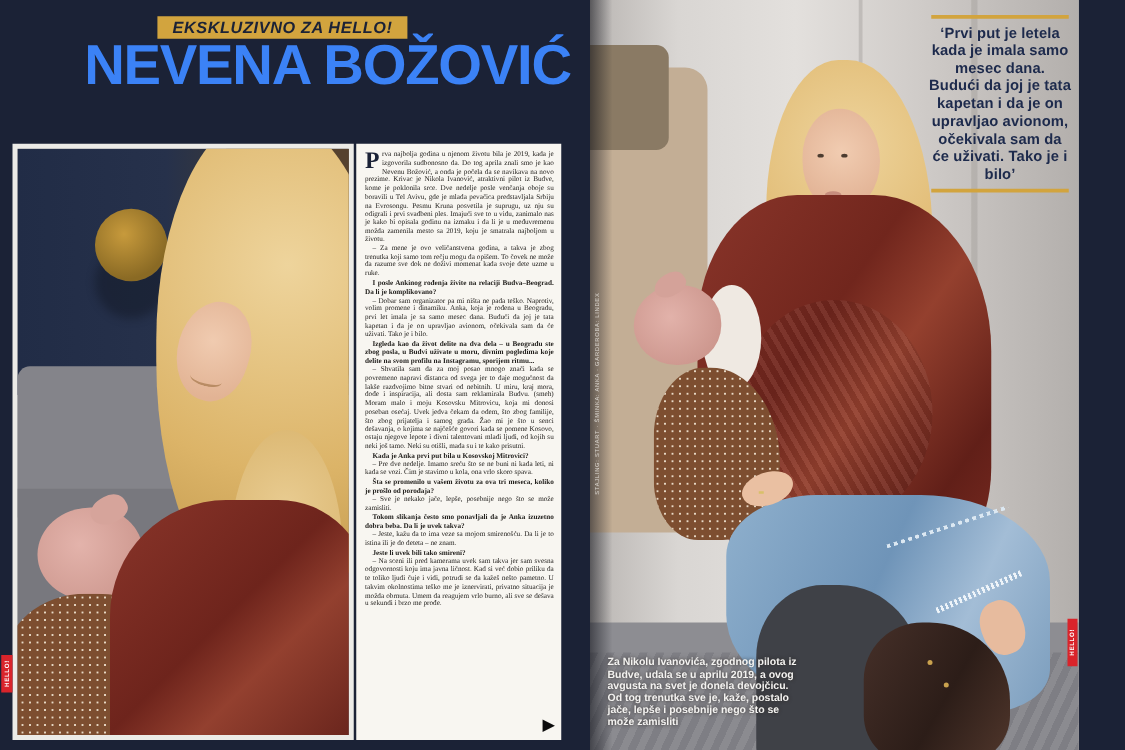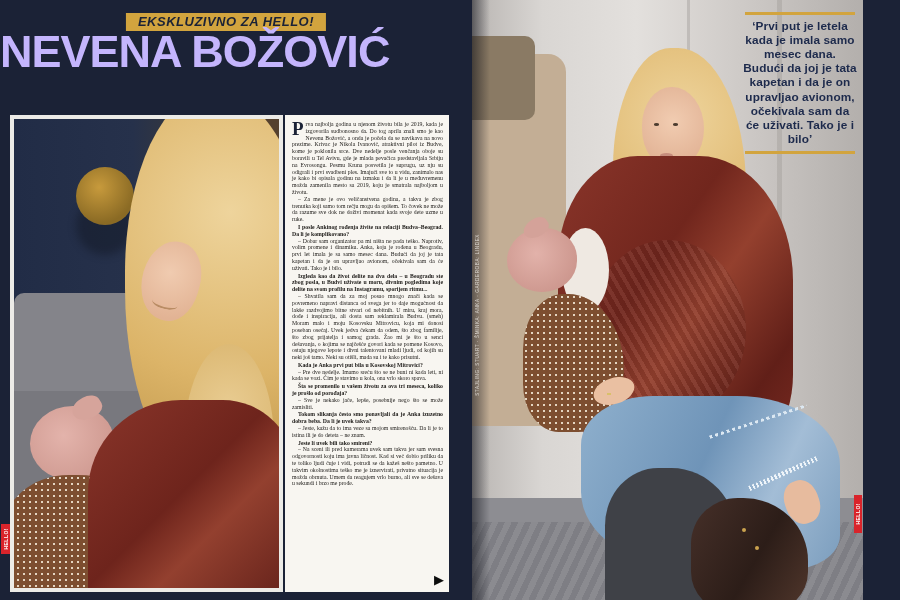--- a/index.html
+++ b/index.html
@@ -4,21 +4,21 @@
 <style>
   html,body{margin:0;padding:0;}
   body{width:900px;height:600px;overflow:hidden;background:#10152a;font-family:"Liberation Sans",sans-serif;}
   #stage{position:relative;width:900px;height:600px;background:#1b2236;}
 
   
   #page-left{position:absolute;left:0;top:0;width:452px;height:600px;background:#1b2236;}
   .kicker{position:absolute;left:50%;top:13px;transform:translateX(-50%);background:#d2a43e;color:#1b2236;
     font-weight:bold;font-style:italic;font-size:13px;letter-spacing:.5px;padding:1px 12px 2px;white-space:nowrap;}
   .kicker .brand{font-style:italic;}
-  .headline{position:absolute;left:0;top:27px;width:524px;text-align:left;color:#c4b5fd;
+  .headline{position:absolute;left:0;top:27px;width:524px;text-align:center;color:#3b82f6;
     font-weight:bold;font-size:45px;letter-spacing:-1px;line-height:50px;white-space:nowrap;}
   .subtitle{position:absolute;left:0;top:77px;width:452px;text-align:center;color:#fcfbf8;
     font-weight:bold;font-size:15px;line-height:17px;letter-spacing:.2px;}
 
   .photo-frame{position:absolute;left:10px;top:115px;width:273px;height:477px;background:#ecebe7;box-sizing:border-box;padding:4px;}
   .photo-l{position:relative;width:100%;height:100%;overflow:hidden;background:#85858b;}
   .pl-wall{position:absolute;left:0;top:0;width:100%;height:42%;background:linear-gradient(90deg,#212c46 0%,#26314b 45%,#3c3a38 70%,#4a3a2a 100%);}
   .pl-wood{position:absolute;right:-8%;top:0;width:45%;height:40%;background:#55412e;}
   .pl-lamp{position:absolute;left:62px;top:48px;width:58px;height:58px;border-radius:50%;
     background:radial-gradient(circle at 40% 35%,#c79a3c,#8a6a24 70%);box-shadow:0 30px 8px rgba(0,0,0,.25);}
@@ -190,20 +190,21 @@
     <div class="pr-hand"></div>
     <div class="pr-ring"></div>
     <div class="pr-gutter"></div>
 
     <div class="pull-quote">
       <div class="gold-rule"></div>
       <div class="pq-text">‘Prvi put je letela kada je imala samo mesec dana. Budući da joj je tata kapetan i da je on upravljao avionom, očekivala sam da će uživati. Tako je i bilo’</div>
       <div class="gold-rule"></div>
     </div>
 
+    <div class="photo-caption">Za Nikolu Ivanovića, zgodnog pilota iz Budve, udala se u aprilu 2019, a ovog avgusta na svet je donela devojčicu. Od tog trenutka sve je, kaže, postalo jače, lepše i posebnije nego što se može zamisliti</div>
 
     <div class="credits">
         <span>STAJLING: STUART · ŠMINKA: ANKA · GARDEROBA: LINDEX</span>
       </div>
 
     <div class="edge-badge" id="edge-right">
         <span>HELLO!</span>
       </div>
   </div>
 </div>

